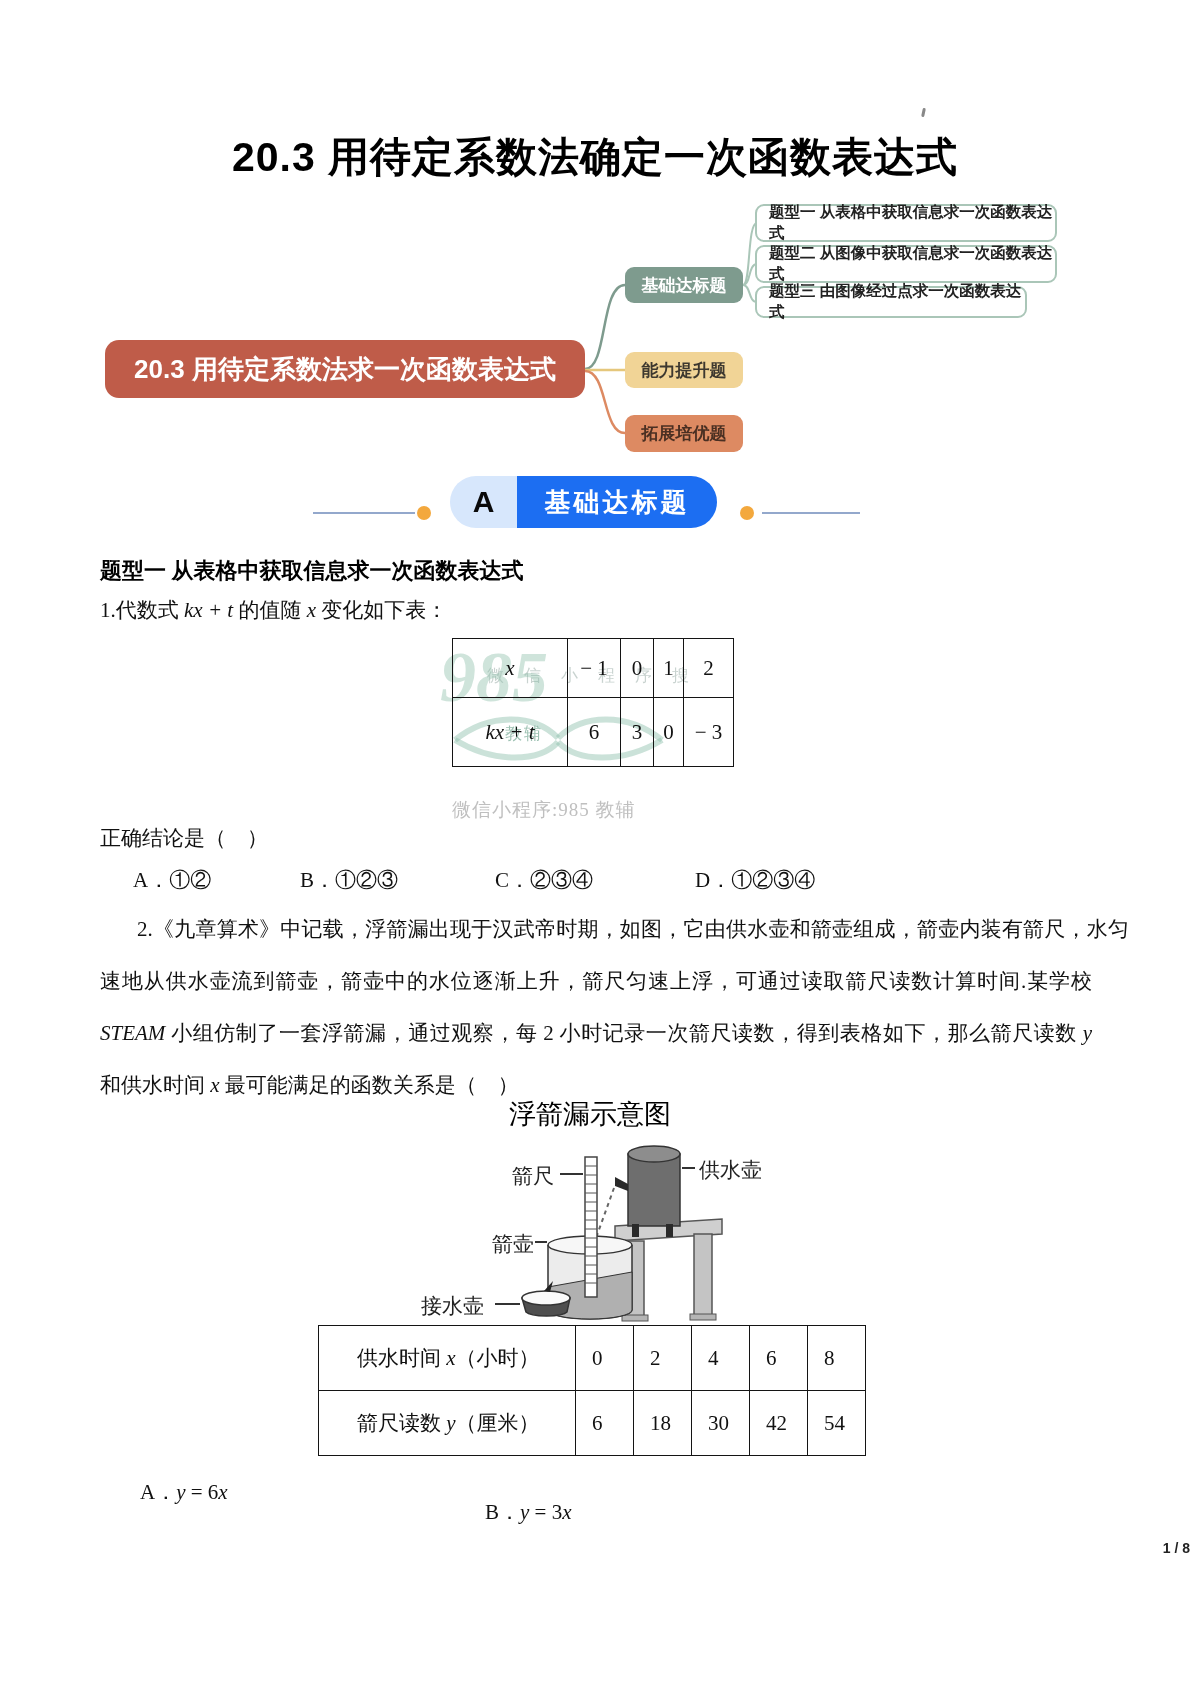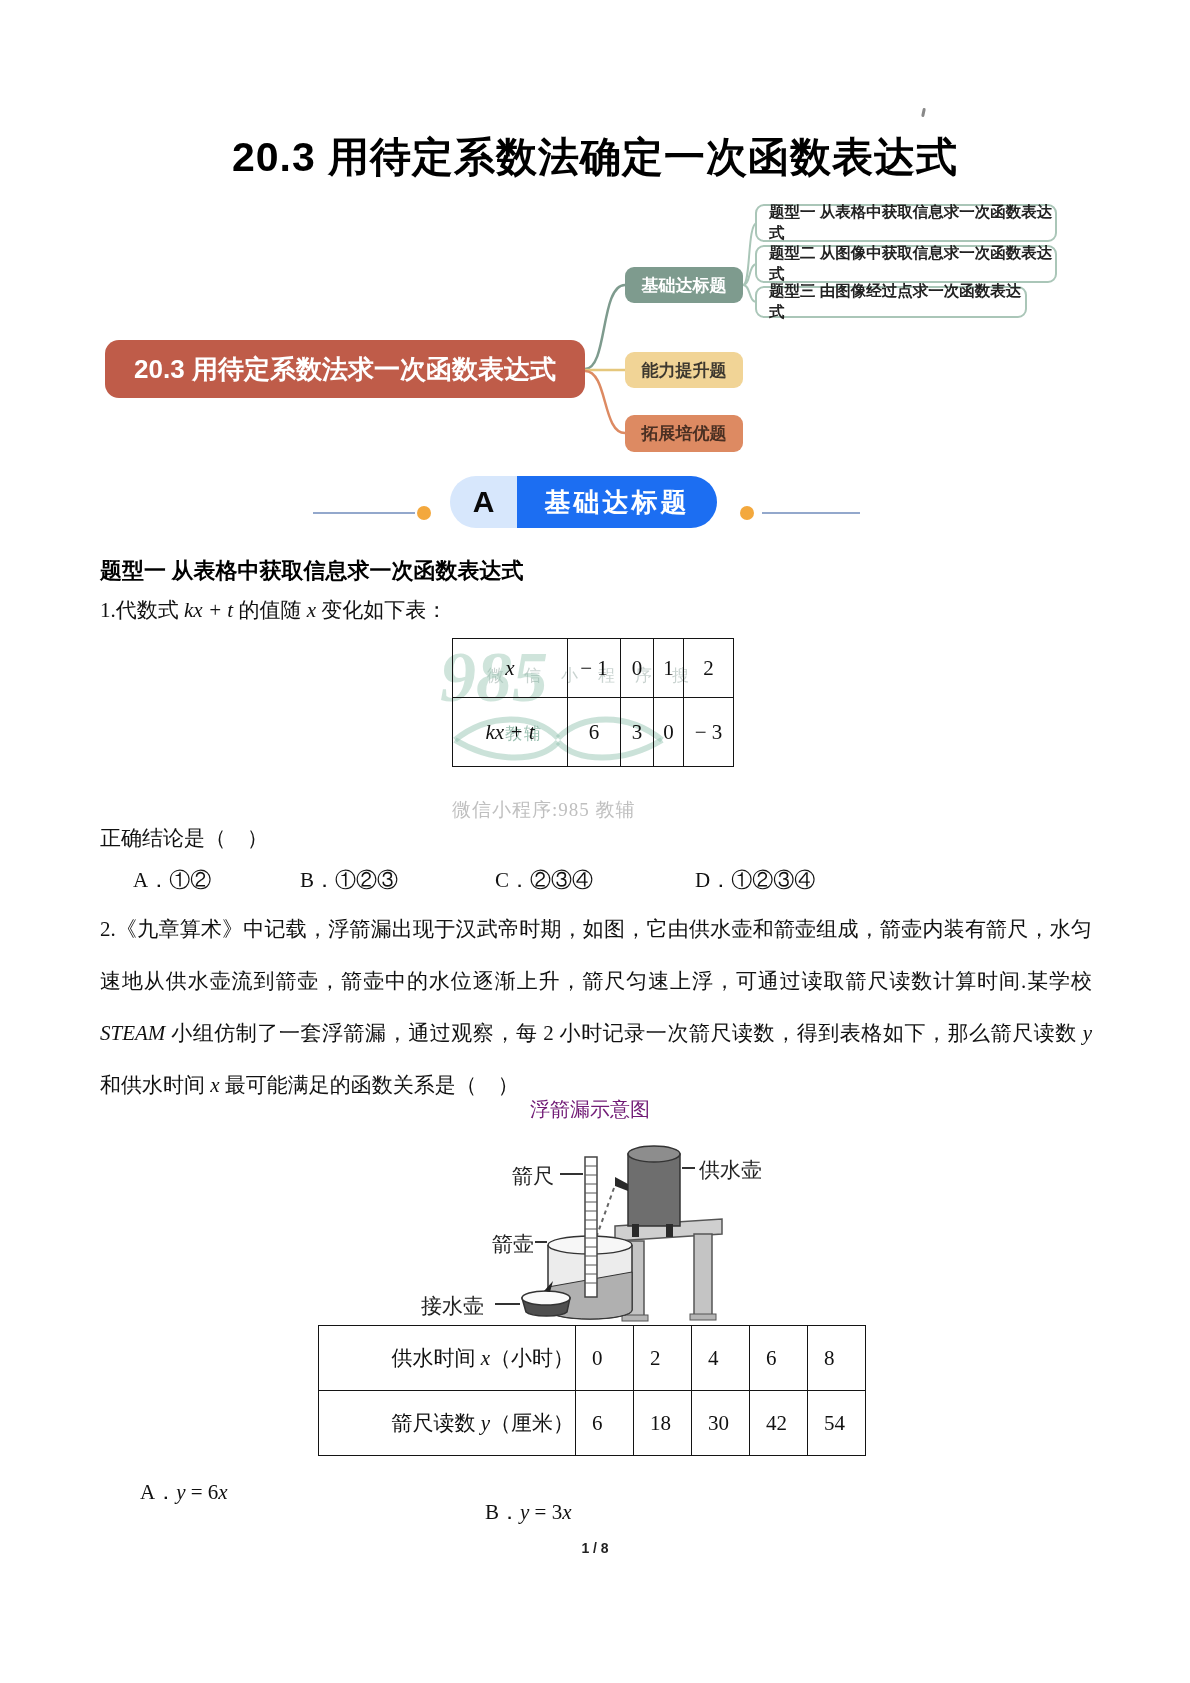--- a/index.html
+++ b/index.html
@@ -45,35 +45,35 @@
 
   
   table.q { border-collapse:collapse; table-layout:fixed; position:absolute; background:transparent; }
   table.q td { border:1.6px solid #141414; text-align:center; font-size:21px; color:#111; overflow:hidden; }
   .t1 { left:452px; top:638px; }
   .t1 td:first-child { font-style:italic; }
   .t1 tr:nth-child(1) td { height:56px; }
   .t1 tr:nth-child(2) td { height:66px; }
   .t2 { left:318px; top:1325px; }
   .t2 td { height:62px; }
-  .t2 td.lbl { text-align:right; padding-left:22px; }
+  .t2 td.lbl { text-align:left; padding-left:38px; }
   .t2 td.num { text-align:left; padding-left:16px; }
 
   
   .wm { position:absolute; pointer-events:none; }
   .wm-search { left:487px; top:664px; font-size:17px; color:rgba(165,182,176,0.6); letter-spacing:20px; }
   .wm-985 { left:440px; top:636px; font-size:72px; font-weight:bold; font-style:italic;
             color:rgba(140,190,170,0.42); font-family:"Liberation Serif", serif; }
   .wm-jf { left:505px; top:722px; font-size:17px; color:rgba(120,170,150,0.72); letter-spacing:2px; }
   .wm-line { left:452px; top:797px; font-size:19px; color:rgba(188,188,188,0.95); letter-spacing:1px; }
 
   
-  .fig-title { left:400px; top:1096px; width:380px; text-align:center; font-size:20px; color:#701a75; }
+  .fig-title { left:400px; top:1096px; width:380px; text-align:center; font-size:27px; color:#000000; }
   .fig-label { position:absolute; font-size:21px; color:#222; }
-  .footer { left:0; top:1540px; width:100%; text-align:center; font-family:"Liberation Sans", sans-serif;
+  .footer { left:0; top:1540px; width:100%; text-align:right; font-family:"Liberation Sans", sans-serif;
             font-weight:bold; font-size:14px; color:#222; }
 </style>
 </head>
 <body>
 
 <div class="page">
 
   <div class="wm wm-search">微信小程序搜</div>
   <div class="wm wm-985">985</div>
   <div class="wm wm-jf">教辅</div>
@@ -145,21 +145,21 @@
     </table>
 
 
   <div class="abs tline" style="top:824px;">正确结论是（　）</div>
 
   <span class="opt" style="left:133px; top:866px;">A．①②</span>
   <span class="opt" style="left:300px; top:866px;">B．①②③</span>
   <span class="opt" style="left:495px; top:866px;">C．②③④</span>
   <span class="opt" style="left:695px; top:866px;">D．①②③④</span>
 
-  <div class="abs tline jline" style="top:915px;">2.《九章算术》中记载，浮箭漏出现于汉武帝时期，如图，它由供水壶和箭壶组成，箭壶内装有箭尺，水匀</div>
+  <div class="abs tline jline" style="top:915px;margin-left:37px;">2.《九章算术》中记载，浮箭漏出现于汉武帝时期，如图，它由供水壶和箭壶组成，箭壶内装有箭尺，水匀</div>
   <div class="abs tline jline" style="top:967px;">速地从供水壶流到箭壶，箭壶中的水位逐渐上升，箭尺匀速上浮，可通过读取箭尺读数计算时间.某学校</div>
   <div class="abs tline jline" style="top:1019px;"><span class="mi">STEAM</span><span> 小组仿制了一套浮箭漏，通过观察，每 2 小时记录一次箭尺读数，得到表格如下，那么箭尺读数 </span><span class="mi">y</span></div>
   <div class="abs tline" style="top:1071px;"><span>和供水时间 </span><span class="mi">x</span><span> 最可能满足的函数关系是（　）</span></div>
 
   <div class="abs fig-title">浮箭漏示意图</div>
   <svg class="abs" style="left:400px; top:1122px;" width="380" height="200" viewBox="0 0 380 200">
 
     <polygon points="215,104 322,97 322,112 215,119" fill="#cfcfcf" stroke="#555" stroke-width="1.5"></polygon>
     <rect x="226" y="119" width="18" height="76" fill="#c4c4c4" stroke="#555" stroke-width="1.5"></rect>
     <rect x="294" y="112" width="18" height="82" fill="#c4c4c4" stroke="#555" stroke-width="1.5"></rect>

